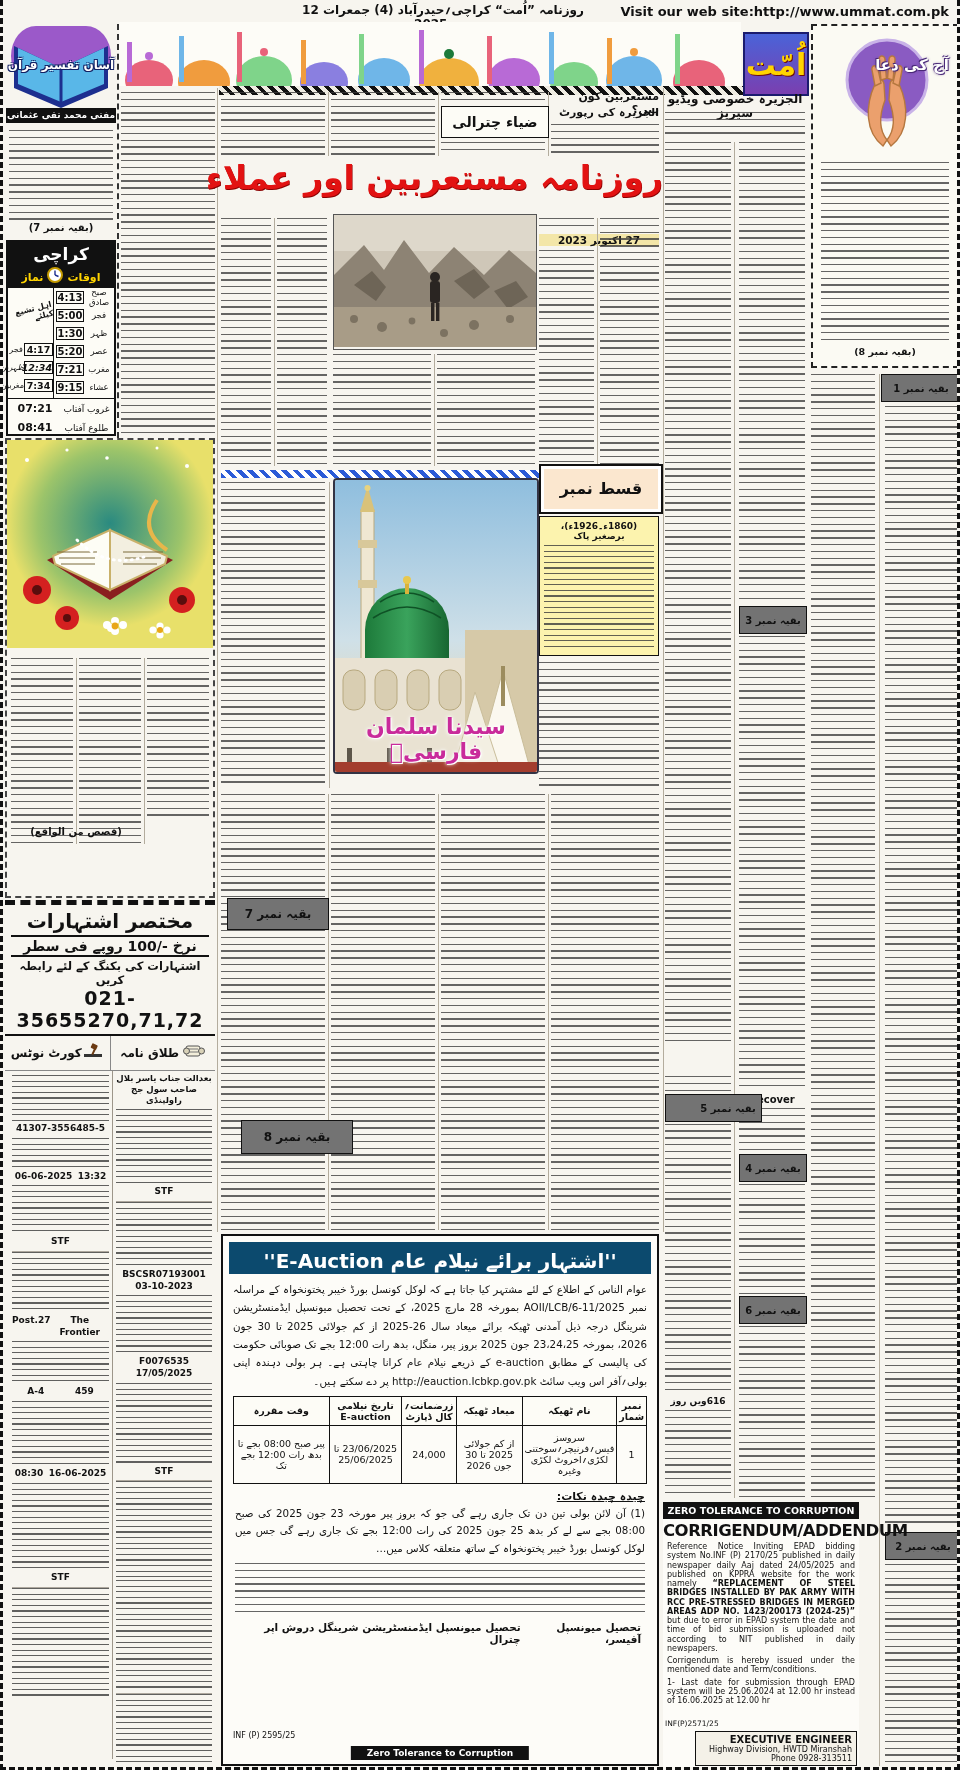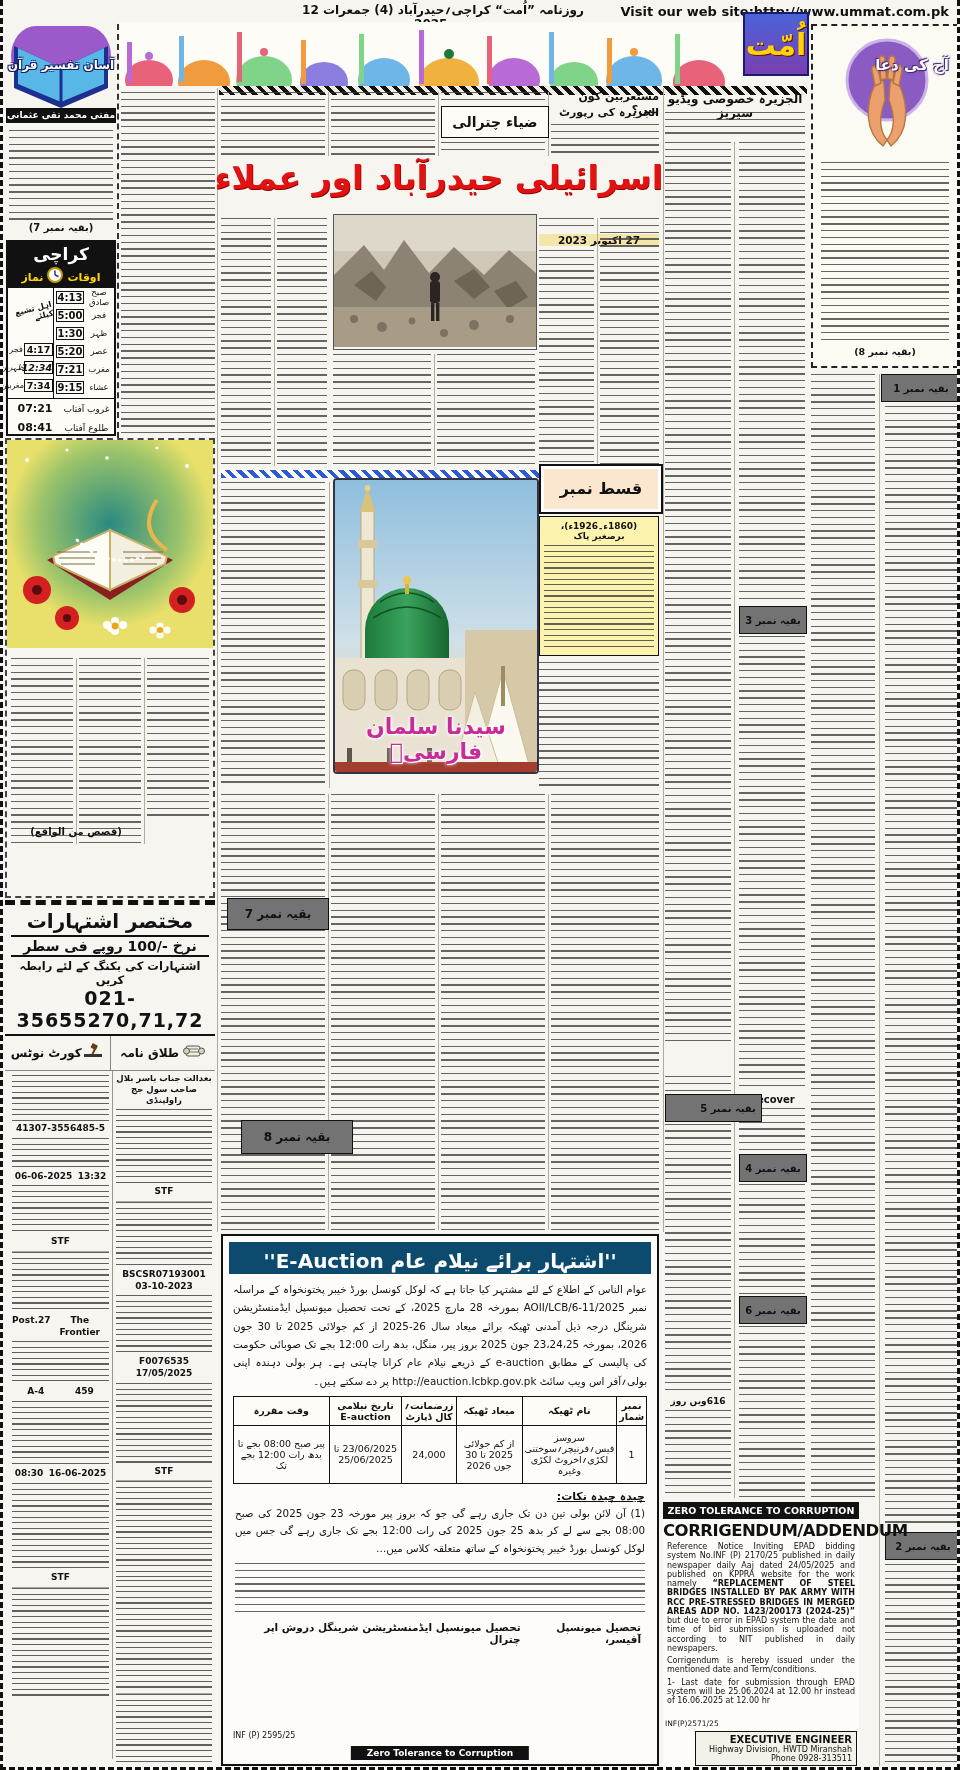--- a/index.html
+++ b/index.html
@@ -59,21 +59,21 @@
           <rect x="556" y="12" width="5" height="50" fill="#7fd48a"></rect>
         <circle cx="30" cy="34" r="4" fill="#b86ad6"></circle>
           <circle cx="145" cy="30" r="4" fill="#e8637a"></circle>
         <circle cx="330" cy="32" r="5" fill="#1d7a3a"></circle>
           <circle cx="515" cy="30" r="4" fill="#f09c3e"></circle>
       </g>
     </svg>
   </div>
   <div class="abs zig" style="left:216px;top:86px;width:588px;height:9px;"></div>
 
-  <div class="abs" style="left:740px;top:12px;width:62px;height:60px;background:linear-gradient(#4a63d8,#7a3fb0);
+  <div class="abs" style="left:740px;top:32px;width:62px;height:60px;background:linear-gradient(#4a63d8,#7a3fb0);
        border:2px solid #1b1b6e;display:flex;align-items:center;justify-content:center;">
     <span class="b" style="color:#ffd400;font-size:30px;text-shadow:1px 1px 0 #6b0b0b;">اُمّت</span>
   </div>
 
   <div class="abs" style="left:3px;top:24px;width:110px;height:100px;">
     <svg width="110" height="84" viewBox="0 0 110 84">
       <path d="M30 2 h50 a25 30 0 0 1 -0 60 h-50 a25 30 0 0 1 0 -60z" fill="#9b59c9"></path>
       <path d="M8 22 L55 44 L102 22 L102 64 L55 84 L8 64 Z" fill="#1d2f8f"></path>
       <path d="M12 24 L55 44 L98 24 L98 60 L55 78 L12 60 Z" fill="#59b7e8"></path>
       <path d="M55 44 L55 78" stroke="#1d2f8f" stroke-width="3"></path>
@@ -299,21 +299,21 @@
   <div class="abs rtl b" style="left:548px;top:106px;width:108px;font-size:11px;text-align:right;">الجزیرہ کی رپورٹ</div>
   <div class="abs tx" style="left:548px;top:124px;width:108px;height:32px;"></div>
   <div class="abs tx" style="left:438px;top:142px;width:104px;height:14px;"></div>
   <div class="vl" style="left:325px;top:92px;height:64px;"></div>
   <div class="vl" style="left:435px;top:92px;height:64px;"></div>
   <div class="vl" style="left:545px;top:92px;height:64px;"></div>
 
   <div class="abs rtl b ctr" style="left:438px;top:106px;width:106px;height:30px;line-height:30px;border:1.6px solid #111;background:#fdfcf6;font-size:14px;">ضیاء چترالی</div>
 
   <div class="abs rtl b ctr" style="left:216px;top:158px;width:444px;font-size:33px;color:#e21212;white-space:nowrap;
-       text-shadow:.6px .6px 0 #8a0000;">اسرائیلی حیدرآباد اور عملاء</div>
+       text-shadow:.6px .6px 0 #8a0000;">روزنامہ مستعربین اور عملاء</div>
 
   <div class="abs" style="left:330px;top:214px;width:202px;height:134px;border:1px solid #555;">
     <svg width="202" height="132" viewBox="0 0 202 132">
       <rect width="202" height="132" fill="#cfc7b8"></rect>
       <rect width="202" height="36" fill="#ded8cb"></rect>
       <path d="M0 60 L30 30 L50 55 L70 25 L95 58 L120 32 L150 60 L175 35 L202 58 L202 132 L0 132 Z" fill="#8d8374"></path>
       <path d="M20 70 l18 -14 l14 16 l-10 14 z M120 66 l20 -12 l16 18 l-16 12 z M160 76 l22 -10 l12 16 l-20 12 z" fill="#6e6557"></path>
       <rect y="92" width="202" height="40" fill="#a89c87"></rect>
       <g fill="#7c7261">
           <circle cx="20" cy="104" r="4"></circle>

